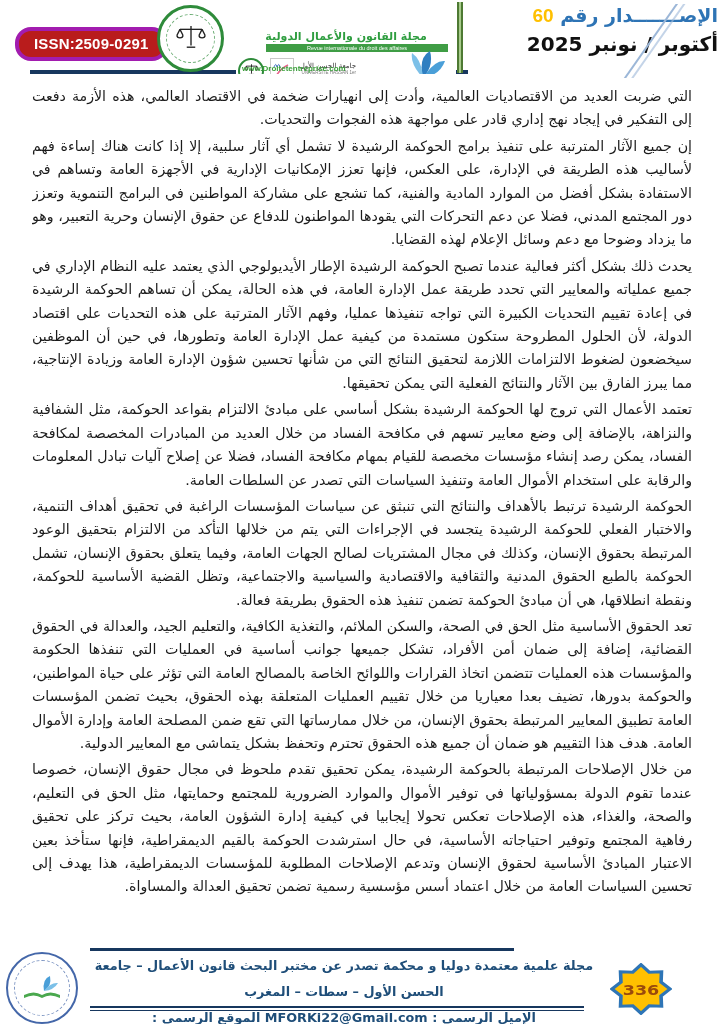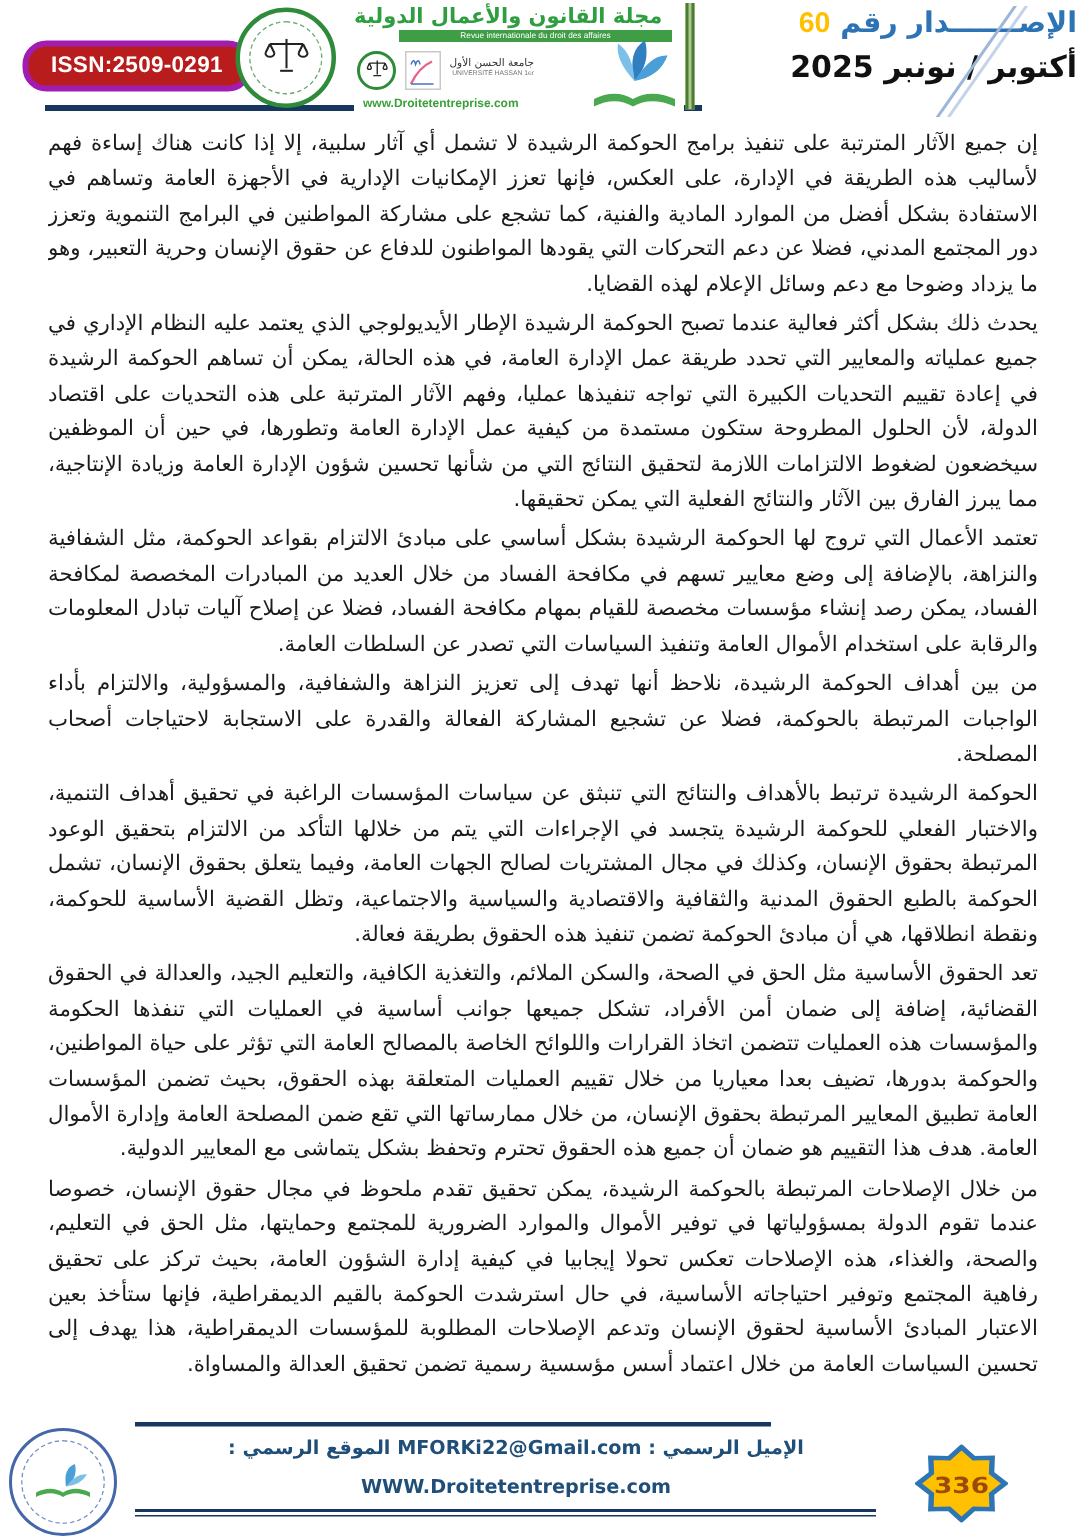--- a/index.html
+++ b/index.html
@@ -33,22 +33,22 @@
   }
   .stamp-lab {
     left:157px; top:5px; width:67px; height:67px;
     border:3px solid #2e8b3a; color:#2e8b3a;
   }
   .mid-card {
     position:absolute; left:236px; top:2px; width:220px; height:72px;
     background:#fff; overflow:hidden;
   }
   .mid-title {
-    color:#2f9e40; font-weight:bold; font-size:14px;
-    text-align:left; direction:rtl; padding-top:1px;
+    color:#2f9e40; font-weight:bold; font-size:11px;
+    text-align:center; direction:rtl; padding-top:1px;margin-top:27px;
   }
   .mid-strip {
     background:#3f9d45; color:#fff; font-size:5.5px; text-align:center;
     font-family:"Liberation Sans", sans-serif;
     padding:1px 0; margin:1px 8px 0 30px;
   }
   .mid-row {
     position:relative; height:44px; margin-top:2px;
   }
   .stamp-mini {
@@ -196,34 +196,35 @@
       <div class="slash-deco2"></div>
       <div class="issue-line1">
         <span>الإصـــــــدار رقم</span>
         <span class="issue-num">60</span>
       </div>
       <div class="issue-line2">أكتوبر / نونبر 2025</div>
     </div>
   </div>
 
   <div class="body-text">
+    <p>التي ضربت العديد من الاقتصاديات العالمية، وأدت إلى انهيارات ضخمة في الاقتصاد العالمي، هذه الأزمة دفعت إلى التفكير في إيجاد نهج إداري قادر على مواجهة هذه الفجوات والتحديات.</p>
     <p>إن جميع الآثار المترتبة على تنفيذ برامج الحوكمة الرشيدة لا تشمل أي آثار سلبية، إلا إذا كانت هناك إساءة فهم لأساليب هذه الطريقة في الإدارة، على العكس، فإنها تعزز الإمكانيات الإدارية في الأجهزة العامة وتساهم في الاستفادة بشكل أفضل من الموارد المادية والفنية، كما تشجع على مشاركة المواطنين في البرامج التنموية وتعزز دور المجتمع المدني، فضلا عن دعم التحركات التي يقودها المواطنون للدفاع عن حقوق الإنسان وحرية التعبير، وهو ما يزداد وضوحا مع دعم وسائل الإعلام لهذه القضايا.</p>
     <p>يحدث ذلك بشكل أكثر فعالية عندما تصبح الحوكمة الرشيدة الإطار الأيديولوجي الذي يعتمد عليه النظام الإداري في جميع عملياته والمعايير التي تحدد طريقة عمل الإدارة العامة، في هذه الحالة، يمكن أن تساهم الحوكمة الرشيدة في إعادة تقييم التحديات الكبيرة التي تواجه تنفيذها عمليا، وفهم الآثار المترتبة على هذه التحديات على اقتصاد الدولة، لأن الحلول المطروحة ستكون مستمدة من كيفية عمل الإدارة العامة وتطورها، في حين أن الموظفين سيخضعون لضغوط الالتزامات اللازمة لتحقيق النتائج التي من شأنها تحسين شؤون الإدارة العامة وزيادة الإنتاجية، مما يبرز الفارق بين الآثار والنتائج الفعلية التي يمكن تحقيقها.</p>
     <p>تعتمد الأعمال التي تروج لها الحوكمة الرشيدة بشكل أساسي على مبادئ الالتزام بقواعد الحوكمة، مثل الشفافية والنزاهة، بالإضافة إلى وضع معايير تسهم في مكافحة الفساد من خلال العديد من المبادرات المخصصة لمكافحة الفساد، يمكن رصد إنشاء مؤسسات مخصصة للقيام بمهام مكافحة الفساد، فضلا عن إصلاح آليات تبادل المعلومات والرقابة على استخدام الأموال العامة وتنفيذ السياسات التي تصدر عن السلطات العامة.</p>
-    <p>من بين أهداف الحوكمة الرشيدة، نلاحظ أنها تهدف إلى تعزيز النزاهة والشفافية، والمسؤولية، والالتزام بأداء الواجبات المرتبطة بالحوكمة، فضلا عن تشجيع المشاركة الفعالة والقدرة على الاستجابة لاحتياجات أصحاب المصلحة.</p>
     <p>الحوكمة الرشيدة ترتبط بالأهداف والنتائج التي تنبثق عن سياسات المؤسسات الراغبة في تحقيق أهداف التنمية، والاختبار الفعلي للحوكمة الرشيدة يتجسد في الإجراءات التي يتم من خلالها التأكد من الالتزام بتحقيق الوعود المرتبطة بحقوق الإنسان، وكذلك في مجال المشتريات لصالح الجهات العامة، وفيما يتعلق بحقوق الإنسان، تشمل الحوكمة بالطبع الحقوق المدنية والثقافية والاقتصادية والسياسية والاجتماعية، وتظل القضية الأساسية للحوكمة، ونقطة انطلاقها، هي أن مبادئ الحوكمة تضمن تنفيذ هذه الحقوق بطريقة فعالة.</p>
     <p>تعد الحقوق الأساسية مثل الحق في الصحة، والسكن الملائم، والتغذية الكافية، والتعليم الجيد، والعدالة في الحقوق القضائية، إضافة إلى ضمان أمن الأفراد، تشكل جميعها جوانب أساسية في العمليات التي تنفذها الحكومة والمؤسسات هذه العمليات تتضمن اتخاذ القرارات واللوائح الخاصة بالمصالح العامة التي تؤثر على حياة المواطنين، والحوكمة بدورها، تضيف بعدا معياريا من خلال تقييم العمليات المتعلقة بهذه الحقوق، بحيث تضمن المؤسسات العامة تطبيق المعايير المرتبطة بحقوق الإنسان، من خلال ممارساتها التي تقع ضمن المصلحة العامة وإدارة الأموال العامة. هدف هذا التقييم هو ضمان أن جميع هذه الحقوق تحترم وتحفظ بشكل يتماشى مع المعايير الدولية.</p>
     <p>من خلال الإصلاحات المرتبطة بالحوكمة الرشيدة، يمكن تحقيق تقدم ملحوظ في مجال حقوق الإنسان، خصوصا عندما تقوم الدولة بمسؤولياتها في توفير الأموال والموارد الضرورية للمجتمع وحمايتها، مثل الحق في التعليم، والصحة، والغذاء، هذه الإصلاحات تعكس تحولا إيجابيا في كيفية إدارة الشؤون العامة، بحيث تركز على تحقيق رفاهية المجتمع وتوفير احتياجاته الأساسية، في حال استرشدت الحوكمة بالقيم الديمقراطية، فإنها ستأخذ بعين الاعتبار المبادئ الأساسية لحقوق الإنسان وتدعم الإصلاحات المطلوبة للمؤسسات الديمقراطية، هذا يهدف إلى تحسين السياسات العامة من خلال اعتماد أسس مؤسسية رسمية تضمن تحقيق العدالة والمساواة.</p>
   </div>
 
   <div>
 
     <div class="footer-rule-top"></div>
 
     <div class="footer-text">
+      <div>مجلة علمية معتمدة  دوليا و محكمة تصدر عن مختبر البحث قانون الأعمال – جامعة الحسن الأول – سطات – المغرب</div>
       <div>الإميل الرسمي :  MFORKi22@Gmail.com الموقع الرسمي : WWW.Droitetentreprise.com</div>
     </div>
 
     <div class="footer-rule-bottom"></div>
 
     <div class="page-badge">
       <svg width="62" height="52" viewBox="0 0 60 60" preserveAspectRatio="none">
         <polygon points="58,30 49.4,38 49.8,49.8 38,49.4 30,58 22,49.4 10.2,49.8 10.6,38 2,30 10.6,22 10.2,10.2 22,10.6 30,2 38,10.6 49.8,10.2 49.4,22" fill="#ffc000" stroke="#2e75b6" stroke-width="3.5"></polygon>
         <text x="30" y="37" text-anchor="middle" fill="#9a4a0c">336</text>
       </svg>

